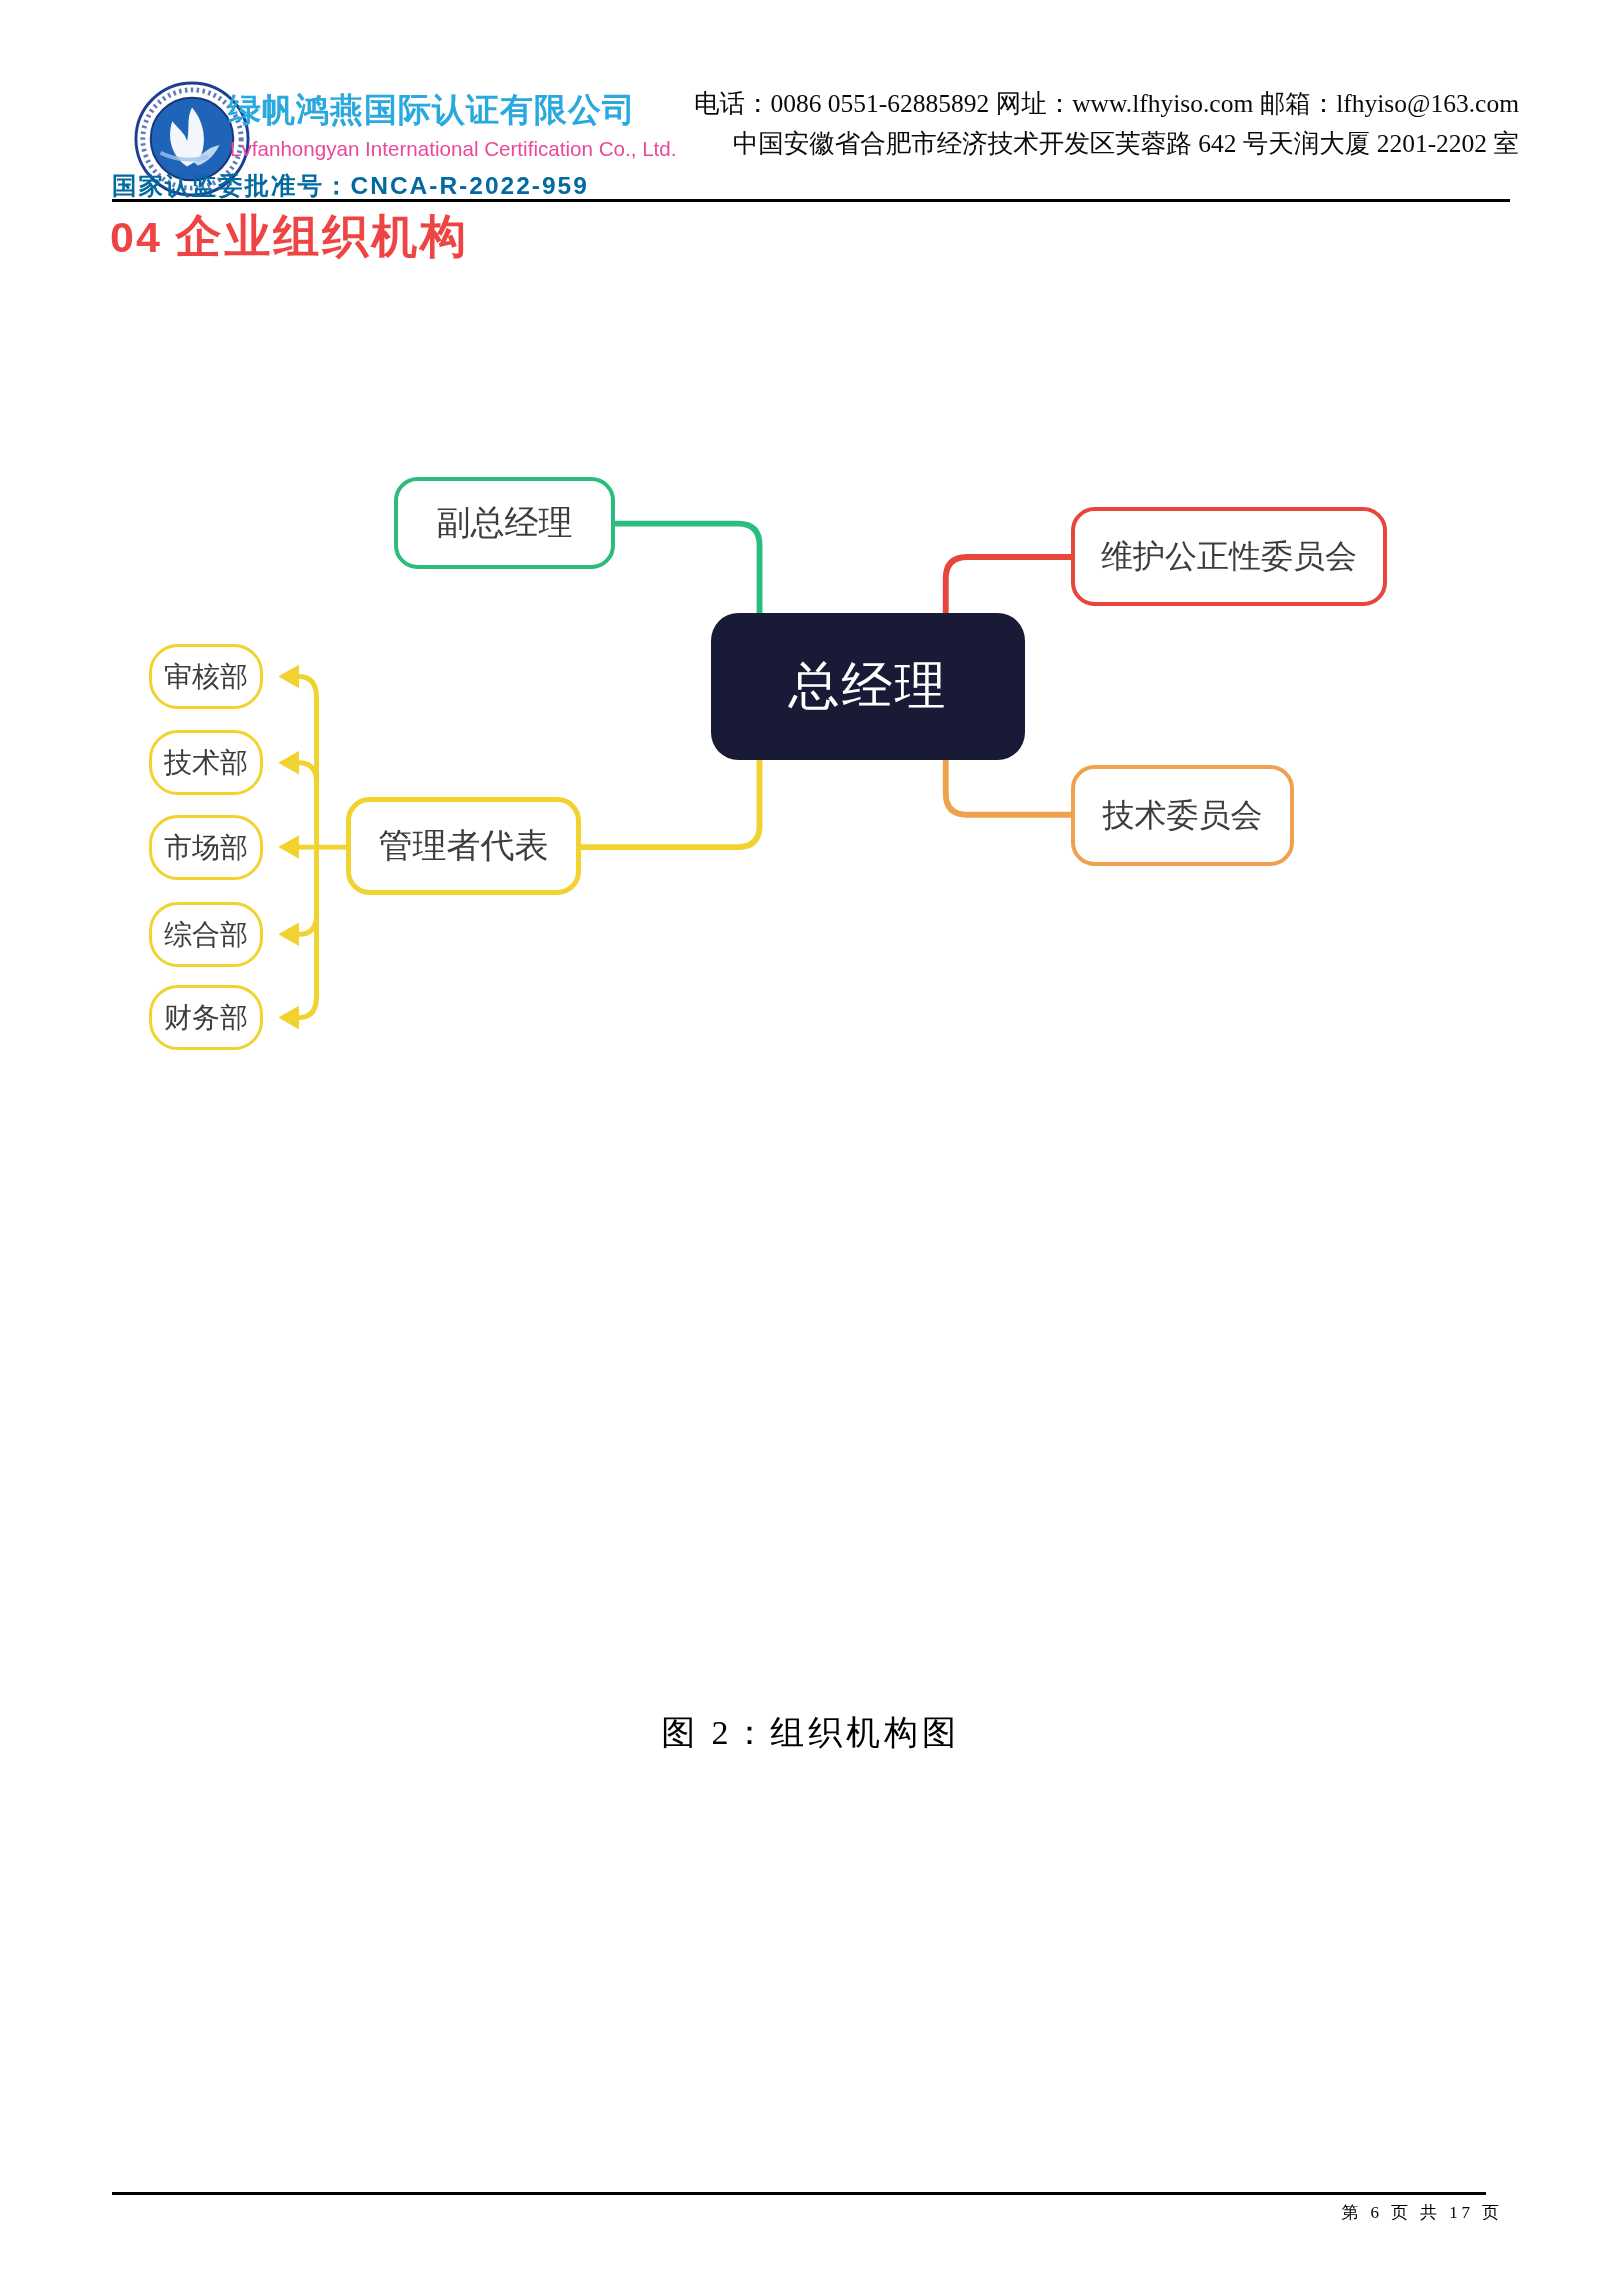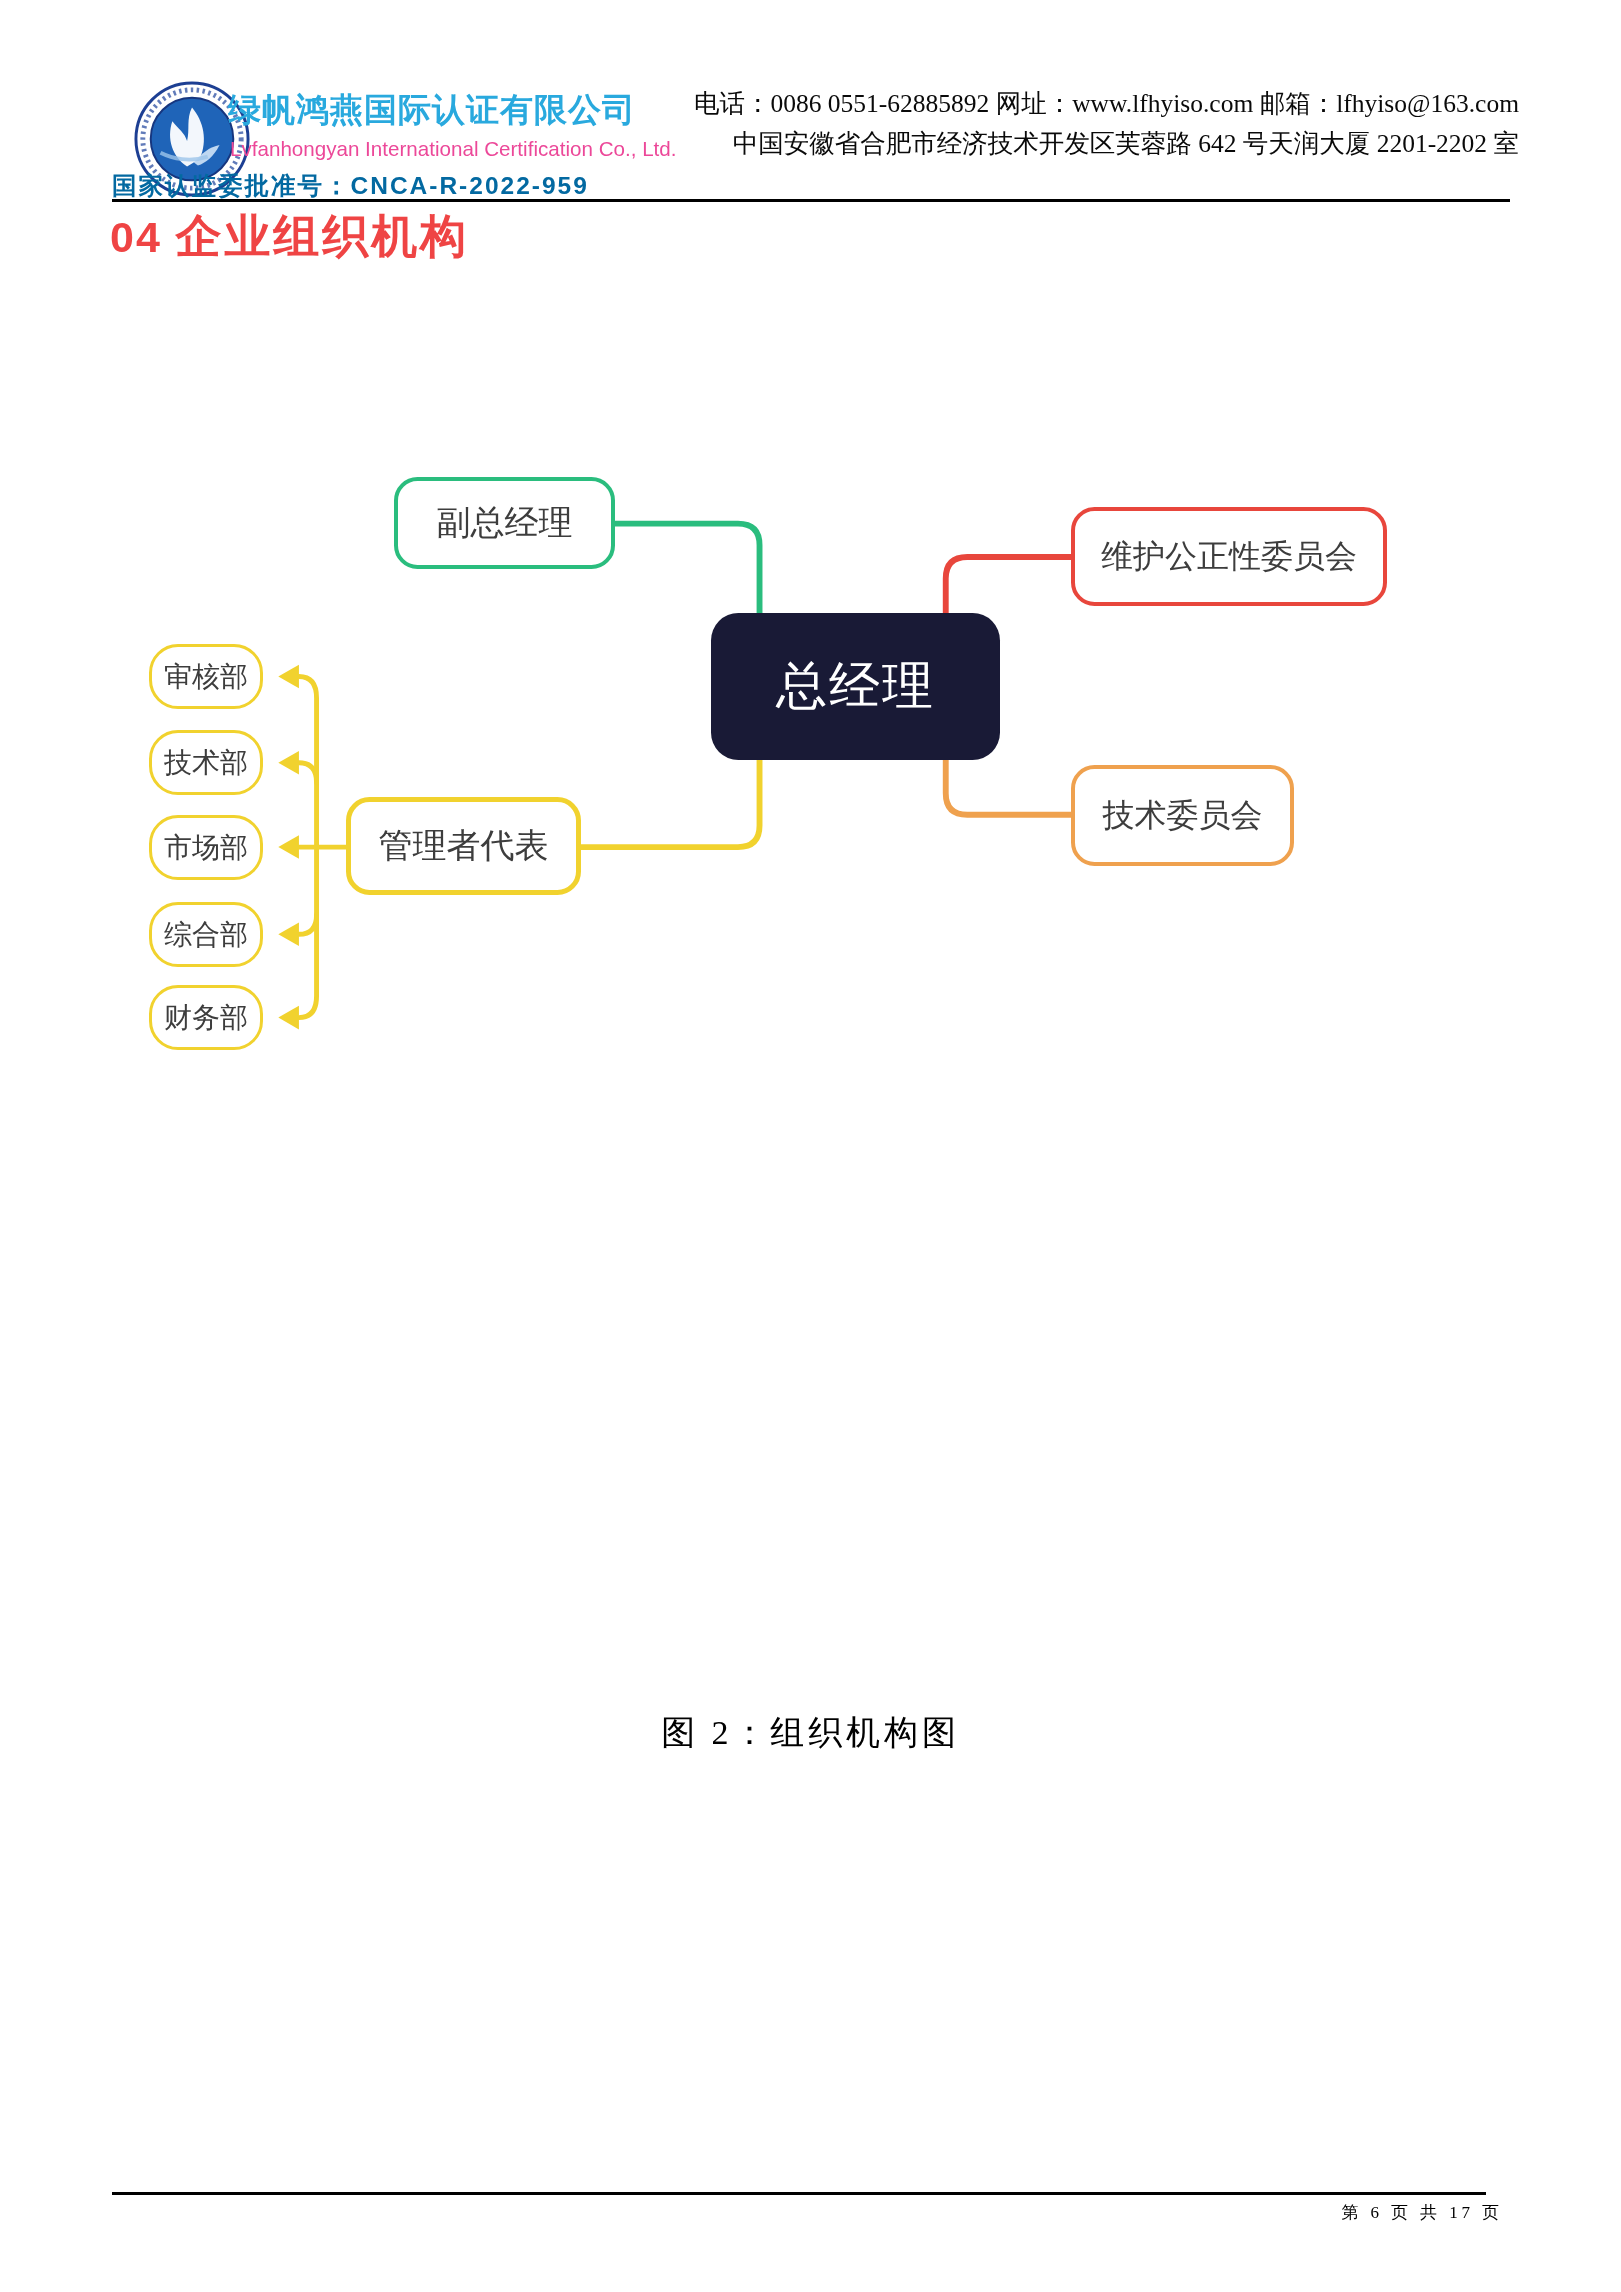--- a/index.html
+++ b/index.html
@@ -21,21 +21,21 @@
   
   .section-title{left:110px;top:206px;font-weight:bold;color:#ef4444;white-space:nowrap;}
   .section-title .num{font-size:43px;letter-spacing:2px;}
   .section-title .txt{font-size:46px;letter-spacing:2.9px;margin-left:13.7px;}
 
   
   .chart-svg{left:0;top:0;width:1621px;height:2293px;pointer-events:none;}
   .node{position:absolute;background:#fff;display:flex;align-items:center;justify-content:center;
         color:#3d3d3d;box-sizing:border-box;white-space:nowrap;}
   .n-vice{left:394px;top:477px;width:221px;height:92px;border:4.9px solid #2abd7e;border-radius:23.5px;font-size:34px;}
-  .n-root{left:711px;top:613px;width:289px;height:147px;background:#191a36;border-radius:27.4px;
+  .n-root{left:711px;top:613px;width:314px;height:147px;background:#191a36;border-radius:27.4px;
           color:#fff;font-size:51px;letter-spacing:2px;}
   .n-fair{left:1071px;top:507px;width:316px;height:99px;border:4.9px solid #e8463c;border-radius:23.5px;font-size:32px;}
   .n-techc{left:1071px;top:765px;width:223px;height:101px;border:4.9px solid #efa14e;border-radius:23.5px;font-size:32px;}
   .n-mgmt{left:346px;top:797px;width:235px;height:98px;border:5.9px solid #f1d22e;border-radius:23.5px;font-size:34px;}
   .n-dept{left:149px;width:114px;height:65px;border:3.9px solid #f1d22e;border-radius:29px;font-size:28px;}
   .d0{top:644px;} .d1{top:730px;} .d2{top:815px;} .d3{top:902px;} .d4{top:985px;}
 
   
   .caption{left:0;top:1710px;width:1621px;text-align:center;
            font-family:"Liberation Serif","DejaVu Serif",serif;font-size:34px;letter-spacing:3.9px;color:#000;}

